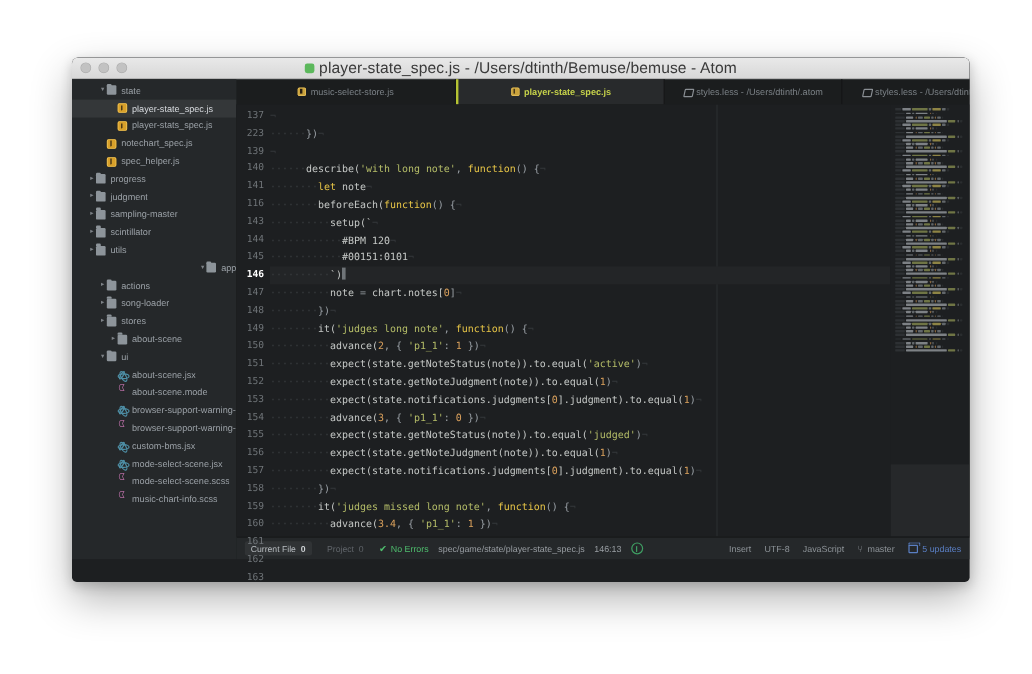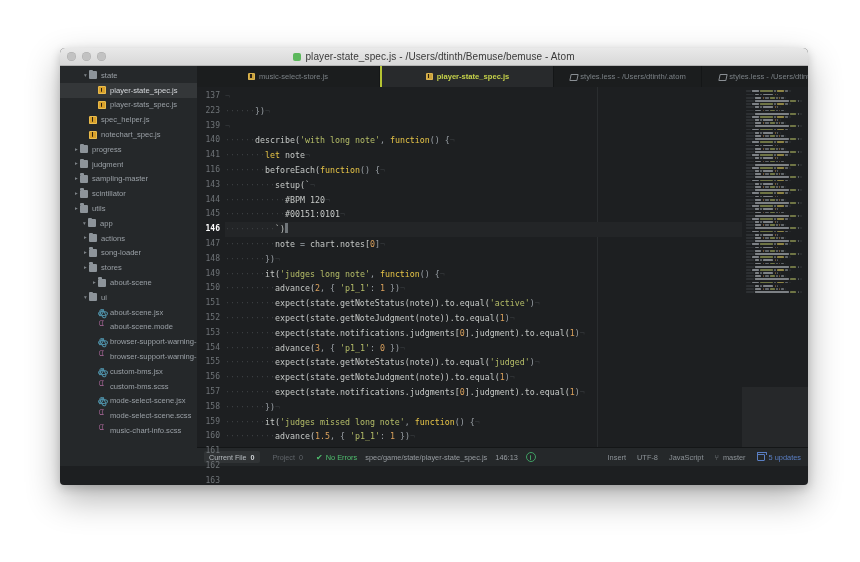--- a/index.html
+++ b/index.html
@@ -35,21 +35,21 @@
            box-shadow: inset 0 0 0 .5px rgba(0,0,0,.13); }
   .title-wrap {
     position:absolute; left:0; right:0; top:0; bottom:0;
     display:flex; align-items:center; justify-content:center; gap:4px;
     pointer-events:none;
   }
   .title-icon {
     width:8px; height:8px; border-radius:2px;
     background:#5cb85c; position:relative; top:0px;
   }
-  .title-text { font-size:10px; color:#3a3a3a; letter-spacing:.1px; white-space:nowrap; }
+  .title-text { font-size:13px; color:#3a3a3a; letter-spacing:.1px; white-space:nowrap; }
 
   
   .body { display:flex; height:calc(437px - 18px - 19px); }
 
   
   .tree {
     width: 137px; flex: 0 0 137px;
     background: #25282a;
     padding-top: 2px;
     overflow: hidden;
@@ -262,26 +262,26 @@
             <span class="tree-label">player-state_spec.js</span>
           </div>
           <div class="tree-item" style="padding-left: 31px;">
             <span class="twisty"></span>
             <span class="ic ic-js"></span>
             <span class="tree-label">player-stats_spec.js</span>
           </div>
           <div class="tree-item" style="padding-left: 22px;">
             <span class="twisty"></span>
             <span class="ic ic-js"></span>
+            <span class="tree-label">notechart_spec.js</span>
+          </div>
+          <div class="tree-item" style="padding-left: 22px;">
+            <span class="twisty"></span>
+            <span class="ic ic-js"></span>
             <span class="tree-label">spec_helper.js</span>
-          </div>
-          <div class="tree-item" style="padding-left: 22px;">
-            <span class="twisty"></span>
-            <span class="ic ic-js"></span>
-            <span class="tree-label">notechart_spec.js</span>
           </div>
           <div class="tree-item" style="padding-left: 13px;">
             <span class="twisty">▸</span>
             <span class="ic ic-folder"></span>
             <span class="tree-label">progress</span>
           </div>
           <div class="tree-item" style="padding-left: 13px;">
             <span class="twisty">▸</span>
             <span class="ic ic-folder"></span>
             <span class="tree-label">judgment</span>
@@ -294,21 +294,21 @@
           <div class="tree-item" style="padding-left: 13px;">
             <span class="twisty">▸</span>
             <span class="ic ic-folder"></span>
             <span class="tree-label">scintillator</span>
           </div>
           <div class="tree-item" style="padding-left: 13px;">
             <span class="twisty">▸</span>
             <span class="ic ic-folder"></span>
             <span class="tree-label">utils</span>
           </div>
-          <div class="tree-item" style="padding-left: 21px;">
+          <div class="tree-item" style="padding-left: 21px; justify-content: flex-end;">
             <span class="twisty">▾</span>
             <span class="ic ic-folder"></span>
             <span class="tree-label">app</span>
           </div>
           <div class="tree-item" style="padding-left: 22px;">
             <span class="twisty">▸</span>
             <span class="ic ic-folder"></span>
             <span class="tree-label">actions</span>
           </div>
           <div class="tree-item" style="padding-left: 22px;">
@@ -354,25 +354,20 @@
             <span class="twisty"></span>
             <span class="ic ic-scss"></span>
             <span class="tree-label">browser-support-warning-</span>
           </div>
           <div class="tree-item" style="padding-left: 31px;">
             <span class="twisty"></span>
             <span class="ic ic-jsx">
               <i></i>
             </span>
             <span class="tree-label">custom-bms.jsx</span>
-          </div>
-          <div class="tree-item" style="padding-left: 31px;">
-            <span class="twisty"></span>
-            <span class="ic ic-scss"></span>
-            <span class="tree-label">custom-bms.scss</span>
           </div>
           <div class="tree-item" style="padding-left: 31px;">
             <span class="twisty"></span>
             <span class="ic ic-jsx">
               <i></i>
             </span>
             <span class="tree-label">mode-select-scene.jsx</span>
           </div>
           <div class="tree-item" style="padding-left: 31px;">
             <span class="twisty"></span>
@@ -455,21 +450,21 @@
               <div class="codeline"><span class="ws">··········</span><span class="k-plain">advance(</span><span class="k-num">2</span><span class="k-punc">, { </span><span class="k-str">'p1_1'</span><span class="k-punc">: </span><span class="k-num">1</span><span class="k-punc"> })</span><span class="eol">¬</span></div>
               <div class="codeline"><span class="ws">··········</span><span class="k-plain">expect(state.getNoteStatus(note)).to.equal(</span><span class="k-str">'active'</span><span class="k-punc">)</span><span class="eol">¬</span></div>
               <div class="codeline"><span class="ws">··········</span><span class="k-plain">expect(state.getNoteJudgment(note)).to.equal(</span><span class="k-num">1</span><span class="k-punc">)</span><span class="eol">¬</span></div>
               <div class="codeline"><span class="ws">··········</span><span class="k-plain">expect(state.notifications.judgments[</span><span class="k-num">0</span><span class="k-plain">].judgment).to.equal(</span><span class="k-num">1</span><span class="k-punc">)</span><span class="eol">¬</span></div>
               <div class="codeline"><span class="ws">··········</span><span class="k-plain">advance(</span><span class="k-num">3</span><span class="k-punc">, { </span><span class="k-str">'p1_1'</span><span class="k-punc">: </span><span class="k-num">0</span><span class="k-punc"> })</span><span class="eol">¬</span></div>
               <div class="codeline"><span class="ws">··········</span><span class="k-plain">expect(state.getNoteStatus(note)).to.equal(</span><span class="k-str">'judged'</span><span class="k-punc">)</span><span class="eol">¬</span></div>
               <div class="codeline"><span class="ws">··········</span><span class="k-plain">expect(state.getNoteJudgment(note)).to.equal(</span><span class="k-num">1</span><span class="k-punc">)</span><span class="eol">¬</span></div>
               <div class="codeline"><span class="ws">··········</span><span class="k-plain">expect(state.notifications.judgments[</span><span class="k-num">0</span><span class="k-plain">].judgment).to.equal(</span><span class="k-num">1</span><span class="k-punc">)</span><span class="eol">¬</span></div>
               <div class="codeline"><span class="ws">········</span><span class="k-punc">})</span><span class="eol">¬</span></div>
               <div class="codeline"><span class="ws">········</span><span class="k-plain">it(</span><span class="k-str">'judges missed long note'</span><span class="k-punc">, </span><span class="k-fn">function</span><span class="k-punc">() {</span><span class="eol">¬</span></div>
-              <div class="codeline"><span class="ws">··········</span><span class="k-plain">advance(</span><span class="k-num">1.5</span><span class="k-punc">, { </span><span class="k-str">'p1_1'</span><span class="k-punc">: </span><span class="k-num">1</span><span class="k-punc"> })</span><span class="eol">¬</span></div>
+              <div class="codeline"><span class="ws">··········</span><span class="k-plain">advance(</span><span class="k-num">3.4</span><span class="k-punc">, { </span><span class="k-str">'p1_1'</span><span class="k-punc">: </span><span class="k-num">1</span><span class="k-punc"> })</span><span class="eol">¬</span></div>
               <div class="codeline"><span class="ws">··········</span><span class="k-plain">expect(state.getNoteStatus(note)).to.equal(</span><span class="k-str">'judged'</span><span class="k-punc">)</span><span class="eol">¬</span></div>
             </div>
           <div class="minimap" id="minimap">
               <div class="mm-row">
                 <span class="mm-seg" style="width: 4.68px; background: rgb(45, 48, 51);"></span>
                 <span class="mm-seg" style="width: 7.02px; background: rgb(125, 129, 133);"></span>
                 <span class="mm-seg" style="width: 12.48px; background: rgb(111, 117, 69);"></span>
                 <span class="mm-seg" style="width: 1.56px; background: rgb(98, 103, 107);"></span>
                 <span class="mm-seg" style="width: 6.24px; background: rgb(142, 132, 69);"></span>
                 <span class="mm-seg" style="width: 3.12px; background: rgb(98, 103, 107);"></span>

